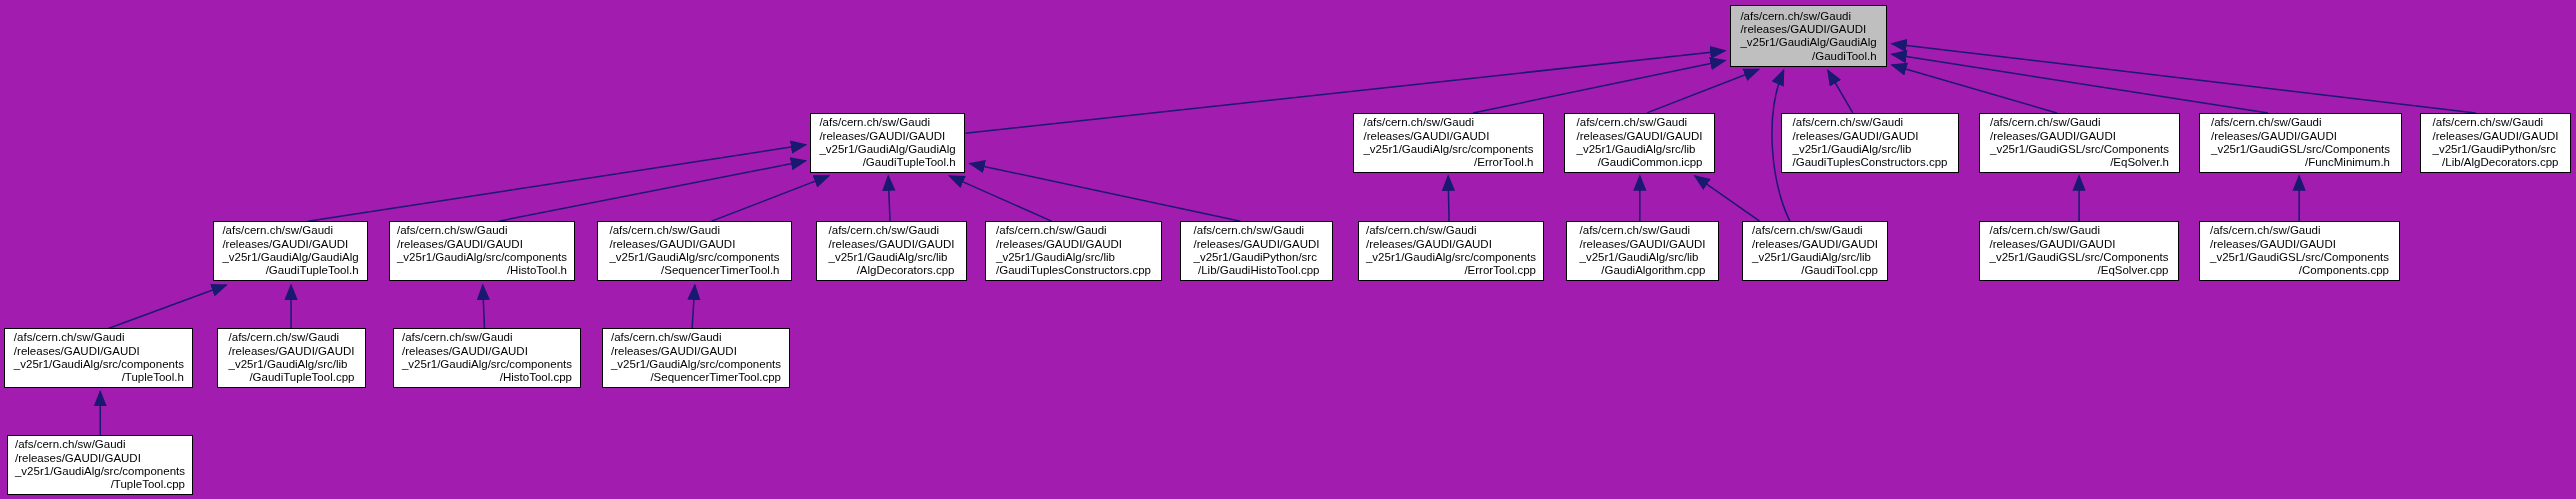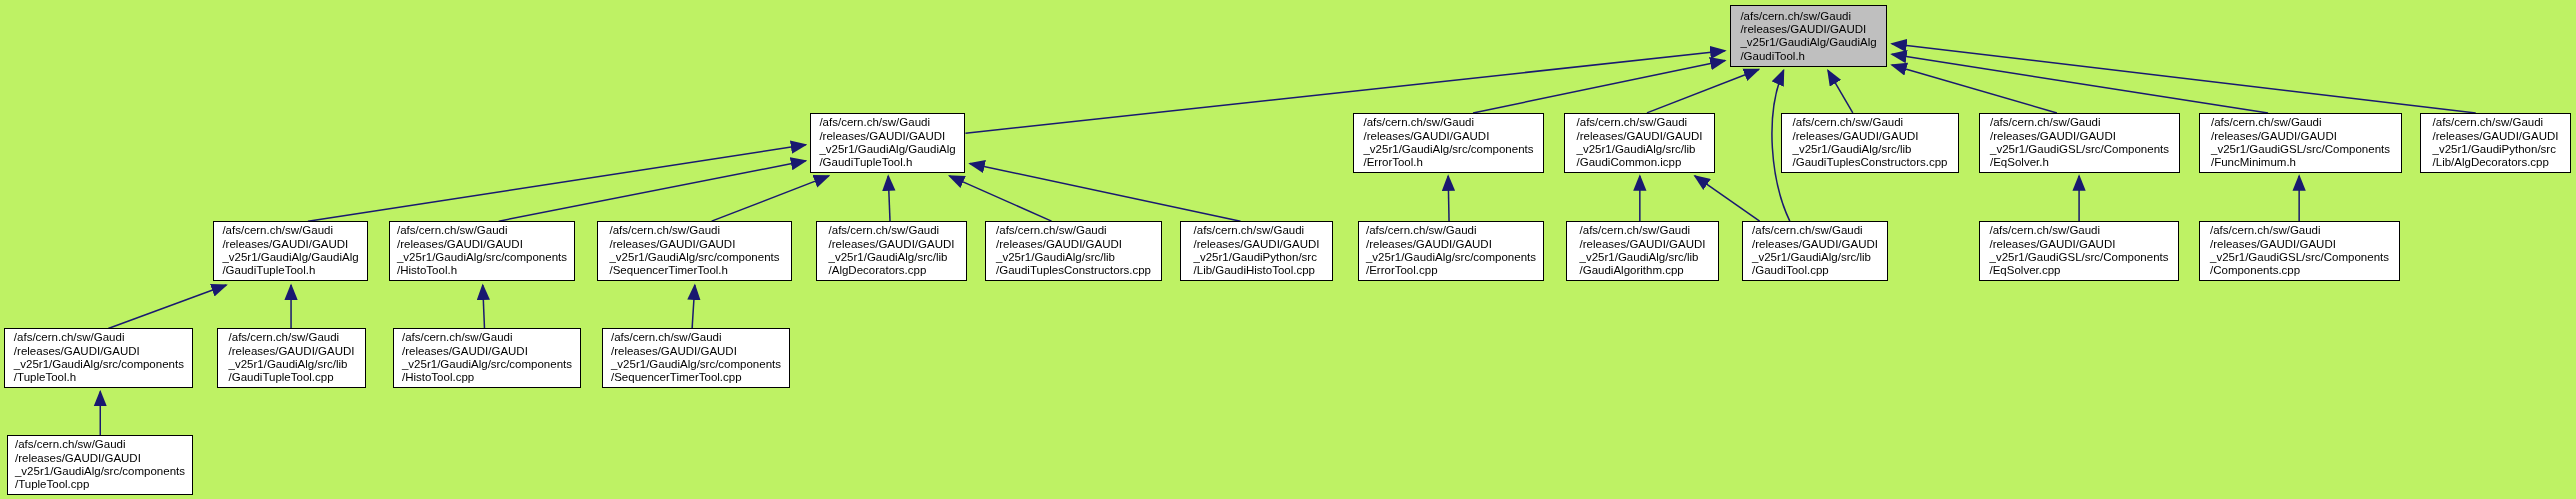--- a/index.html
+++ b/index.html
@@ -1,19 +1,19 @@
 <!DOCTYPE html>
 <html style="font-size:14px"><head>
 <meta charset="utf-8">
 <style>
   html,body{margin:0;padding:0;background:#ffffff;}
   #canvas{
     position:relative;
     width:2576px;height:500px;
-    background:#bef264;
+    background:#a21caf;
     font-family:"Liberation Sans","DejaVu Sans",sans-serif;
     overflow:hidden;
   }
   #edge-layer{position:absolute;left:0;top:0;width:2576px;height:500px;}
   .node{
     position:absolute;
     box-sizing:border-box;
     background:#ffffff;
     border:1.8px solid #000000;
     display:flex;
@@ -23,21 +23,21 @@
   }
   .node.highlight{background:#bfbfbf;cursor:default;}
   .node .txt{
     margin:0 auto;
     text-align:left;
     font-size:11.5px;
     line-height:13.3px;
     color:#000000;
     white-space:nowrap;
   }
-  .node .txt div:last-child{text-align:left;}
+  .node .txt div:last-child{text-align:right;}
 </style>
 </head>
 <body>
 
 <div id="canvas">
   <svg id="edge-layer" xmlns="http://www.w3.org/2000/svg" width="2576" height="500" viewBox="0 0 2903 563">
     <defs>
       <marker id="arrow" viewBox="0 0 10 8" refX="9" refY="4" markerWidth="11" markerHeight="9" orient="auto">
         <path d="M 0 0 L 10 4 L 0 8 z" fill="#191970"></path>
       </marker>

